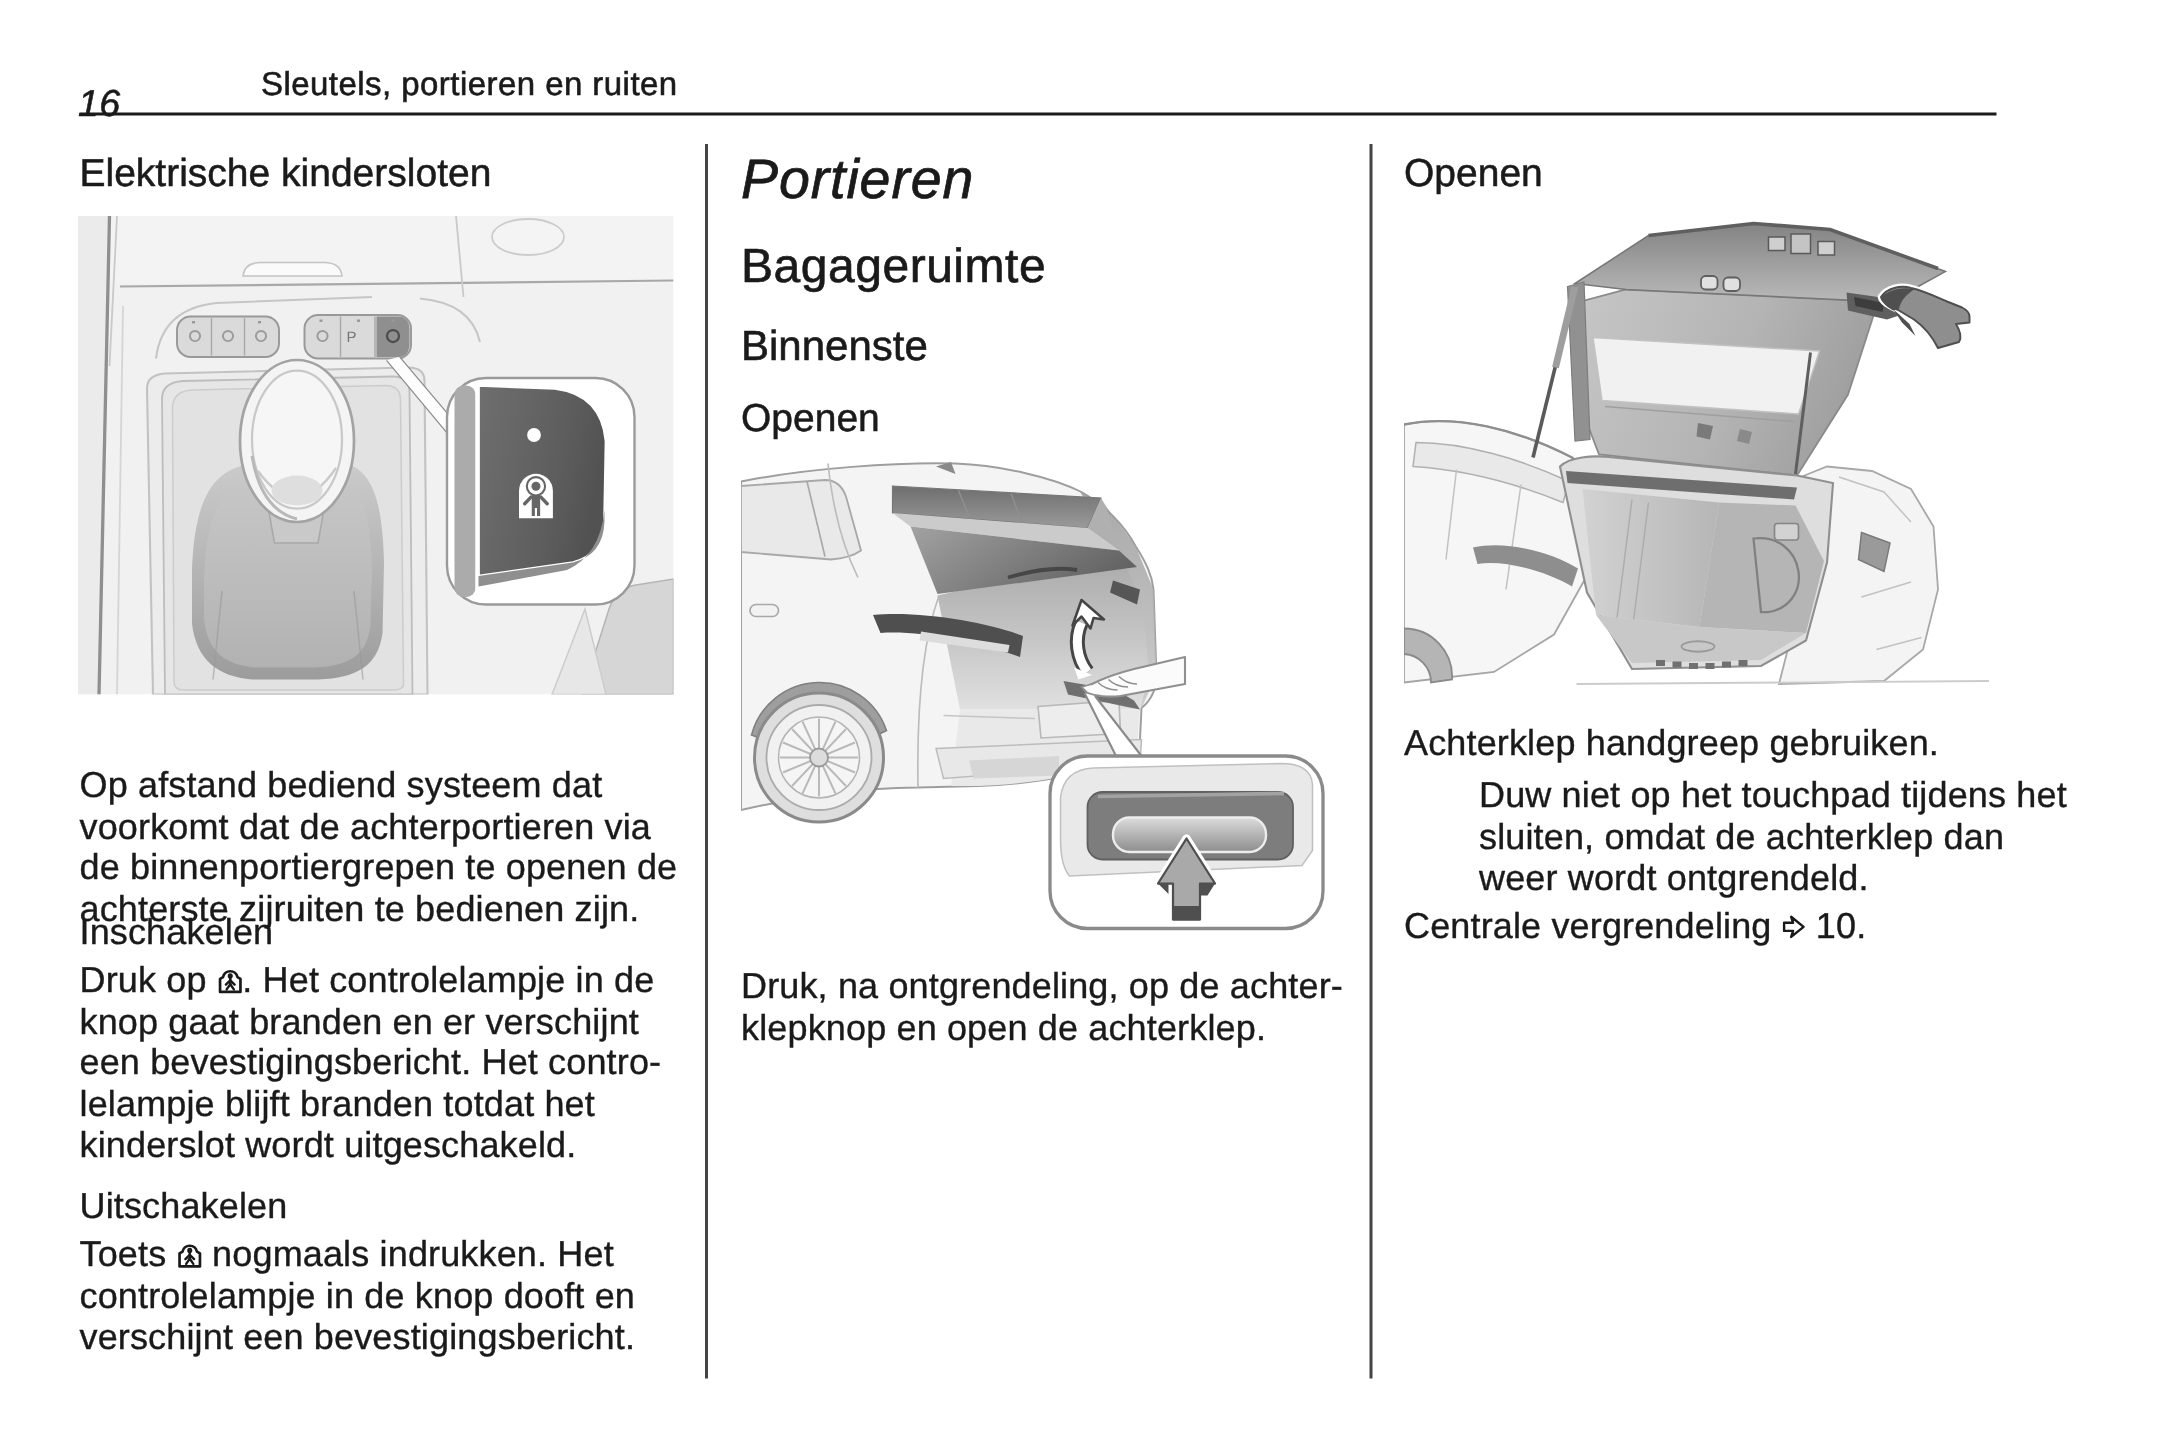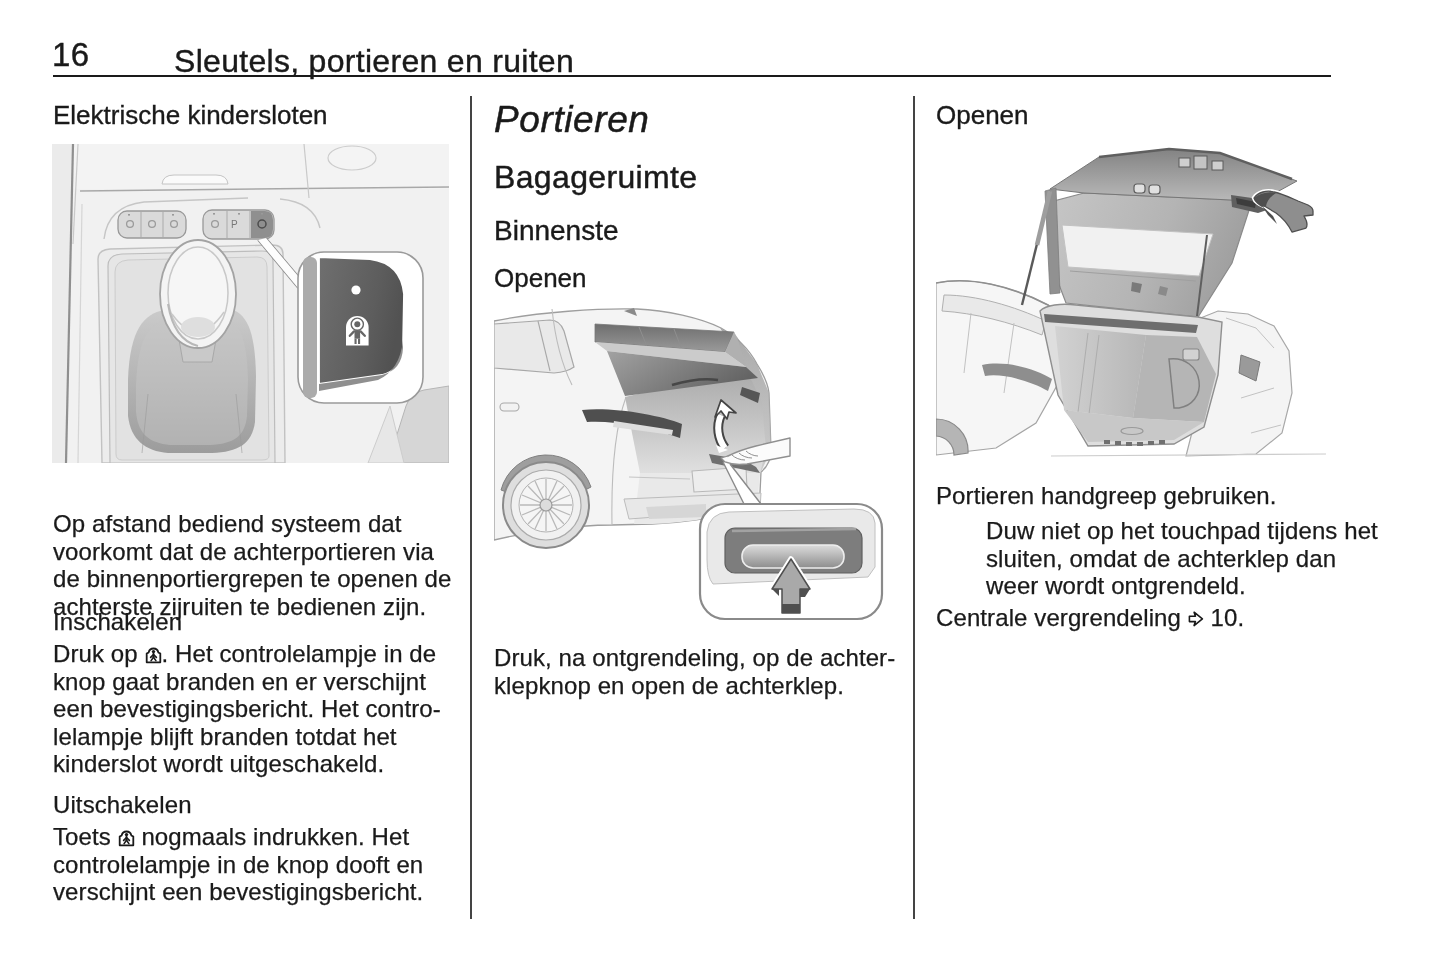--- a/index.html
+++ b/index.html
@@ -7,22 +7,22 @@
        font-family:"Liberation Sans", sans-serif;color:#1a1a1a;overflow:hidden;}
   .abs{position:absolute;}
   .body-text{font-size:24px;line-height:27.5px;letter-spacing:0.1px;-webkit-text-stroke:0.25px #1a1a1a;}
   .h3{font-size:26px;line-height:30px;-webkit-text-stroke:0.35px #1a1a1a;}
   svg text{font-family:"Liberation Sans", sans-serif;}
   .ic{display:inline-block;vertical-align:-3px;}
 </style>
 </head>
 <body>
 
-<div class="abs" style="left:52px;top:36px;font-size:33px;letter-spacing:0.3px;-webkit-text-stroke:0.4px #1a1a1a;">16</div>
-<div class="abs" style="left:174px;top:43px;font-size:32px;letter-spacing:0.3px;-webkit-text-stroke:0.4px #1a1a1a;">Sleutels, portieren en ruiten</div>
+<div class="abs" style="left:52px;top:55px;font-size:25px;letter-spacing:0.3px;font-style:italic;-webkit-text-stroke:0.4px #1a1a1a;">16</div>
+<div class="abs" style="left:174px;top:43px;font-size:22px;letter-spacing:0.3px;-webkit-text-stroke:0.4px #1a1a1a;">Sleutels, portieren en ruiten</div>
 <div class="abs" style="left:53px;top:75px;width:1278px;height:2px;background:#1a1a1a;"></div>
 
 <div class="abs" style="left:470px;top:96px;width:2px;height:823px;background:#444;"></div>
 <div class="abs" style="left:913px;top:96px;width:2px;height:823px;background:#444;"></div>
 
 <div class="abs h3" style="left:53px;top:100px;">Elektrische kindersloten</div>
 
 <div class="abs" id="img1" style="left:52px;top:144px;width:397px;height:319px;">
 <svg width="397" height="319" viewBox="0 0 397 319">
 <defs>
@@ -355,21 +355,21 @@
 
 <path d="M318,55 C322,49 331,47 338,49 C347,51 355,55 362,58 L372,62 C376,64 377,66 377,68 L377,72 L368,73 C371,78 372,82 370,85 L356,89 C352,81 347,75 340,70 L330,64 C324,61 319,59 318,55 Z" fill="none" stroke="#ffffff" stroke-width="4.5" stroke-linejoin="round"></path>
 <path d="M318,55 C322,49 331,47 338,49 C347,51 355,55 362,58 L372,62 C376,64 377,66 377,68 L377,72 L368,73 C371,78 372,82 370,85 L356,89 C352,81 347,75 340,70 L330,64 C324,61 319,59 318,55 Z" fill="#8e8e8e" stroke="#4f4f4f" stroke-width="1.3" stroke-linejoin="round"></path>
 <path d="M318,55 C324,50 333,48 340,50 C334,54 331,58 330,63 L326,64 C321,61 318,58 318,55 Z" fill="#4f4f4f"></path>
 <path d="M326,63 L337,73 L341,81 L332,72 Z" fill="#4f4f4f"></path>
 
 <path d="M115,313 L390,311" stroke="#cccccc" stroke-width="1.2" fill="none"></path>
 </svg>
 </div>
 
-<div class="abs body-text" style="left:936px;top:482px;">Portieren handgreep gebruiken.</div>
+<div class="abs body-text" style="left:936px;top:482px;">Achterklep handgreep gebruiken.</div>
 <div class="abs body-text" style="left:986px;top:517px;">
 Duw niet op het touchpad tijdens het<br>
 sluiten, omdat de achterklep dan<br>
 weer wordt ontgrendeld.
 </div>
 <div class="abs body-text" style="left:936px;top:604px;">Centrale vergrendeling <svg class="ic" width="16" height="18" viewBox="0 0 16 18" style="vertical-align:-2px;">
       <path d="M1.4,6.2 L7.4,6.2 L6.1,2.2 L14.4,8.9 L6.1,15.6 L7.4,11.6 L1.4,11.6 Z" fill="none" stroke="#1a1a1a" stroke-width="1.6" stroke-linejoin="round"></path>
     </svg> 10.</div>
 
 </body></html>

